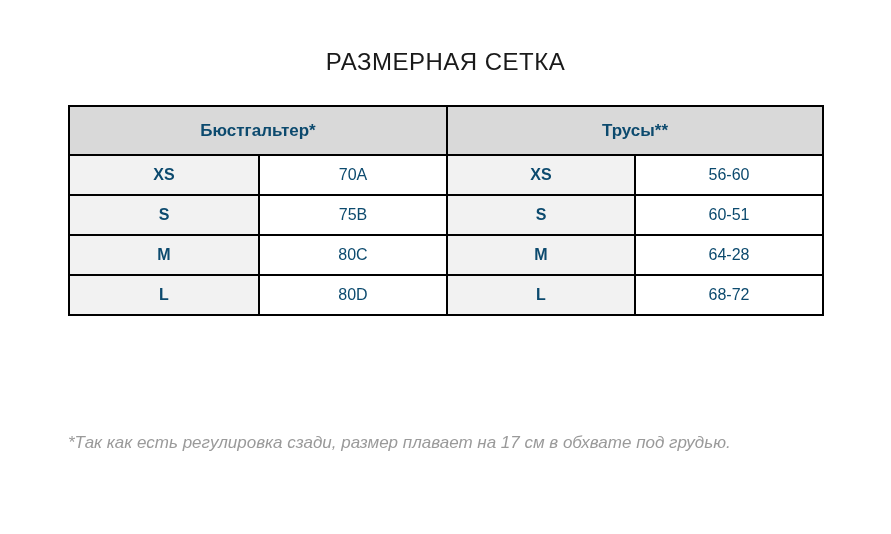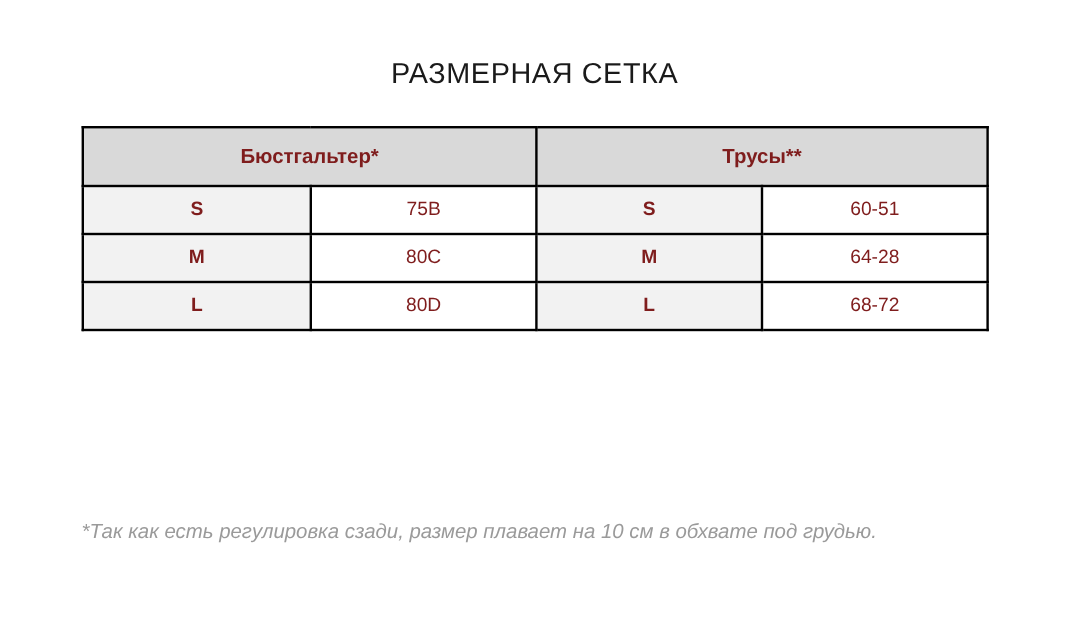--- a/index.html
+++ b/index.html
@@ -34,21 +34,21 @@
     width: 754px;
     border-collapse: collapse;
     table-layout: fixed;
   }
   table.size-table th,
   table.size-table td {
     border: 2px solid #000000;
     text-align: center;
     vertical-align: middle;
     padding: 0;
-    color: #7f1d1d;
+    color: #0c4a6e;
   }
   table.size-table thead tr {
     height: 49px;
   }
   table.size-table thead th {
     background: #d9d9d9;
     font-size: 17px;
     font-weight: 700;
   }
   table.size-table tbody tr {
@@ -93,20 +93,26 @@
       <col style="width:188px">
     </colgroup>
     <thead>
       <tr>
         <th colspan="2">Бюстгальтер*</th>
         <th colspan="2">Трусы**</th>
       </tr>
     </thead>
     <tbody>
       <tr>
+        <td class="size-cell">XS</td>
+        <td class="value-cell">70A</td>
+        <td class="size-cell">XS</td>
+        <td class="value-cell">56-60</td>
+      </tr>
+      <tr>
         <td class="size-cell">S</td>
         <td class="value-cell">75B</td>
         <td class="size-cell">S</td>
         <td class="value-cell">60-51</td>
       </tr>
       <tr>
         <td class="size-cell">M</td>
         <td class="value-cell">80C</td>
         <td class="size-cell">M</td>
         <td class="value-cell">64-28</td>
@@ -114,16 +120,16 @@
       <tr>
         <td class="size-cell">L</td>
         <td class="value-cell">80D</td>
         <td class="size-cell">L</td>
         <td class="value-cell">68-72</td>
       </tr>
     </tbody>
   </table>
 
   <div class="footnotes">
-    <p>*Так как есть регулировка сзади, размер плавает на 10 см в обхвате под грудью.</p>
+    <p>*Так как есть регулировка сзади, размер плавает на 17 см в обхвате под грудью.</p>
   </div>
 
 </div>
 
 </body></html>

